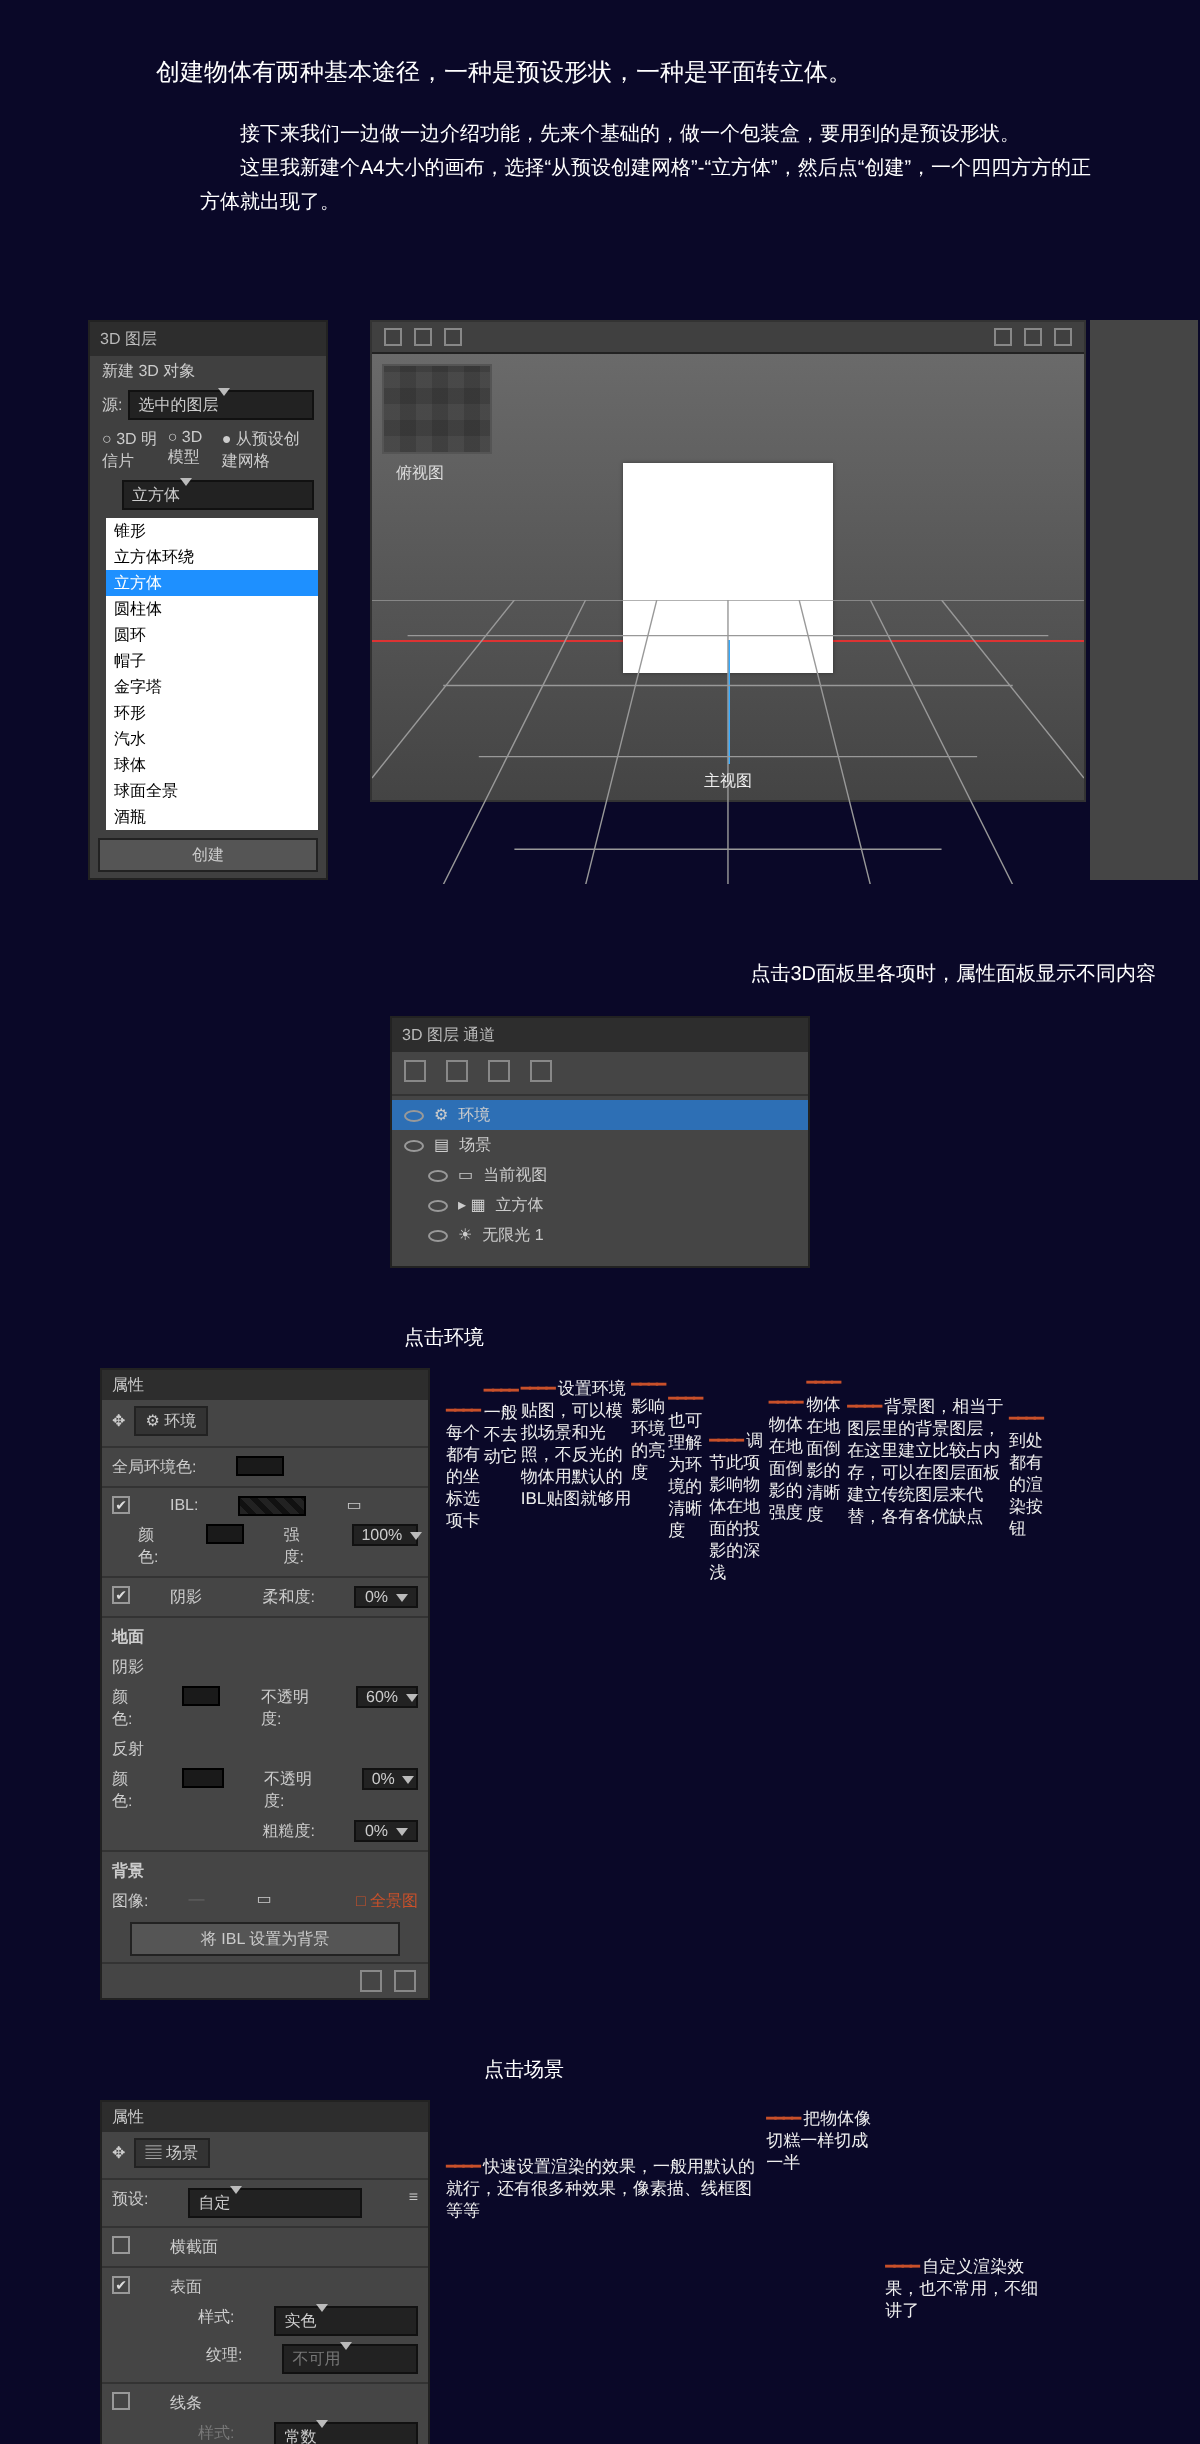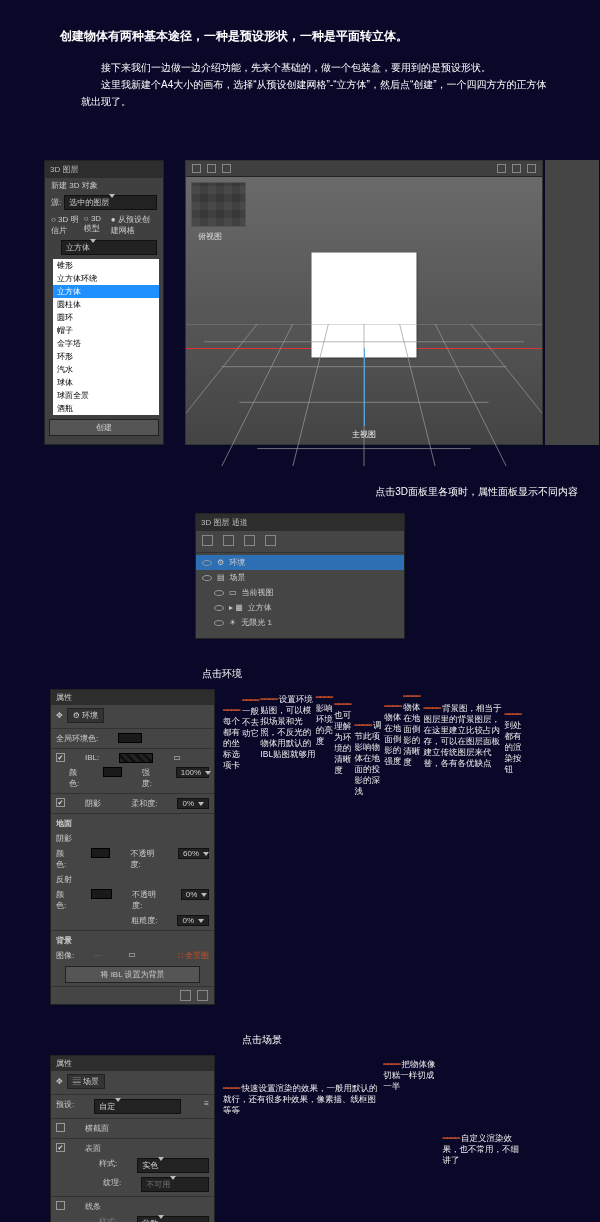--- a/index.html
+++ b/index.html
@@ -1,32 +1,32 @@
 <!DOCTYPE html>
 <html><head>
 <meta charset="utf-8">
 <style>
   *{box-sizing:border-box;margin:0;padding:0;font-family:"Microsoft YaHei",SimSun,sans-serif}
   body{background:#0a0828;color:#fff;width:600px;font-size:9px}
   .wrap{padding:28px 22px 30px 22px}
-  h1{font-size:12px;font-weight:bold;margin-bottom:14px;margin-left:38px}
-  .intro{font-size:10px;line-height:1.7;margin-left:59px;margin-right:30px;margin-bottom:50px}
+  h1{font-size:12px;font-weight:normal;margin-bottom:14px;margin-left:56px}
+  .intro{font-size:10px;line-height:1.7;margin-left:78px;margin-right:30px;margin-bottom:50px}
   .row1{display:flex;gap:21px;margin-left:22px}
   
   .p3d{width:120px;background:#404040;border:1px solid #222;font-size:8px;color:#ccc}
   .tabbar{background:#2d2d2d;padding:3px 5px;font-size:8px;color:#bbb}
   .p3d .line{padding:2px 6px;display:flex;align-items:center;gap:3px}
   .sel{background:#222;border:1px solid #111;padding:1px 4px;flex:1;color:#ccc;font-size:8px}
   .tri{width:0;height:0;border-left:3px solid transparent;border-right:3px solid transparent;border-top:4px solid #bbb;margin-left:auto}
   .p3d .lst{background:#fff;color:#000;margin:2px 4px 4px 8px}
   .p3d .lst div{padding:1px 4px;font-size:8px}
   .p3d .lst .hi{background:#1e90ff;color:#fff}
   .btn{background:#555;border:1px solid #222;padding:2px 10px;margin:3px 4px;text-align:center;font-size:8px;cursor:pointer}
   
-  .vp{width:358px;background:#535353;border:1px solid #333;position:relative;height:285px}
+  .vp{width:358px;background:#535353;border:1px solid #333;position:relative;height:241px}
   .vp-tool{height:16px;background:#404040;border-bottom:1px solid #222;display:flex;align-items:center;padding:0 6px;gap:6px;color:#ccc;font-size:8px}
   .vp-icn{width:9px;height:9px;border:1px solid #888}
   .vp-body{position:relative;height:calc(100% - 16px);background:linear-gradient(#6a6a6a,#444)}
   .grid-floor{position:absolute;left:0;right:0;top:55%;bottom:0}
   .tile{position:absolute;left:5px;top:5px;width:55px;height:45px;background:repeating-linear-gradient(0deg,#888 0 8px,#777 8px 16px),repeating-linear-gradient(90deg,#888 0 8px,#777 8px 16px);background-blend-mode:multiply;border:1px solid #555}
   .tile-lbl{position:absolute;left:12px;top:54px;font-size:8px;color:#ddd}
   .cube{position:absolute;left:50%;top:48%;transform:translate(-50%,-50%);width:105px;height:105px;background:#fff;box-shadow:0 0 2px rgba(0,0,0,.4)}
   .axis-r{position:absolute;left:0;right:0;top:64%;height:1px;background:#d33}
   .axis-b{position:absolute;left:50%;top:64%;bottom:18px;width:1px;background:#3af}
   .view-lbl{position:absolute;left:50%;bottom:4px;transform:translateX(-50%);font-size:8px;color:#eee}

